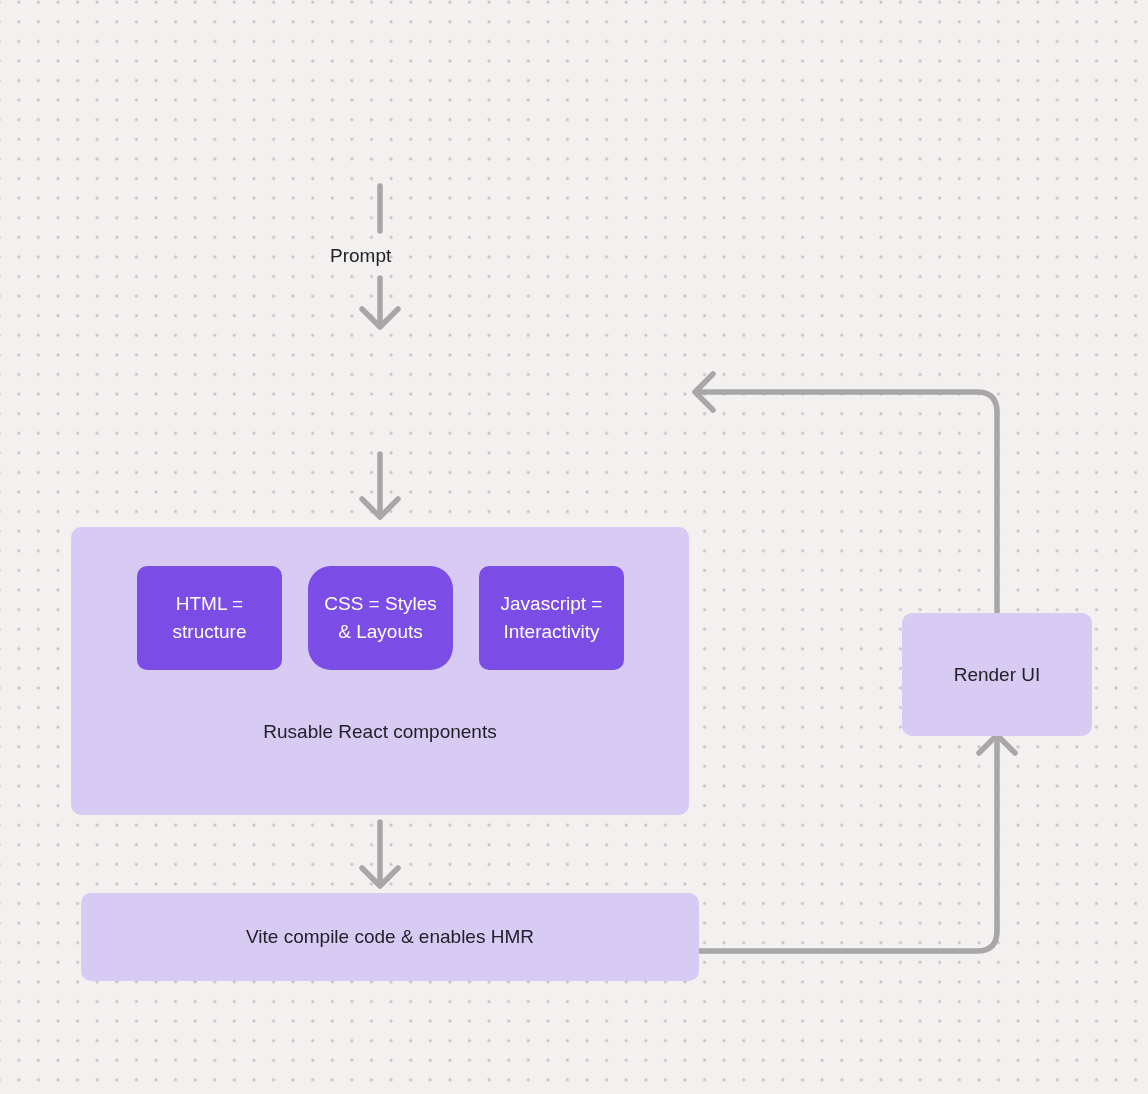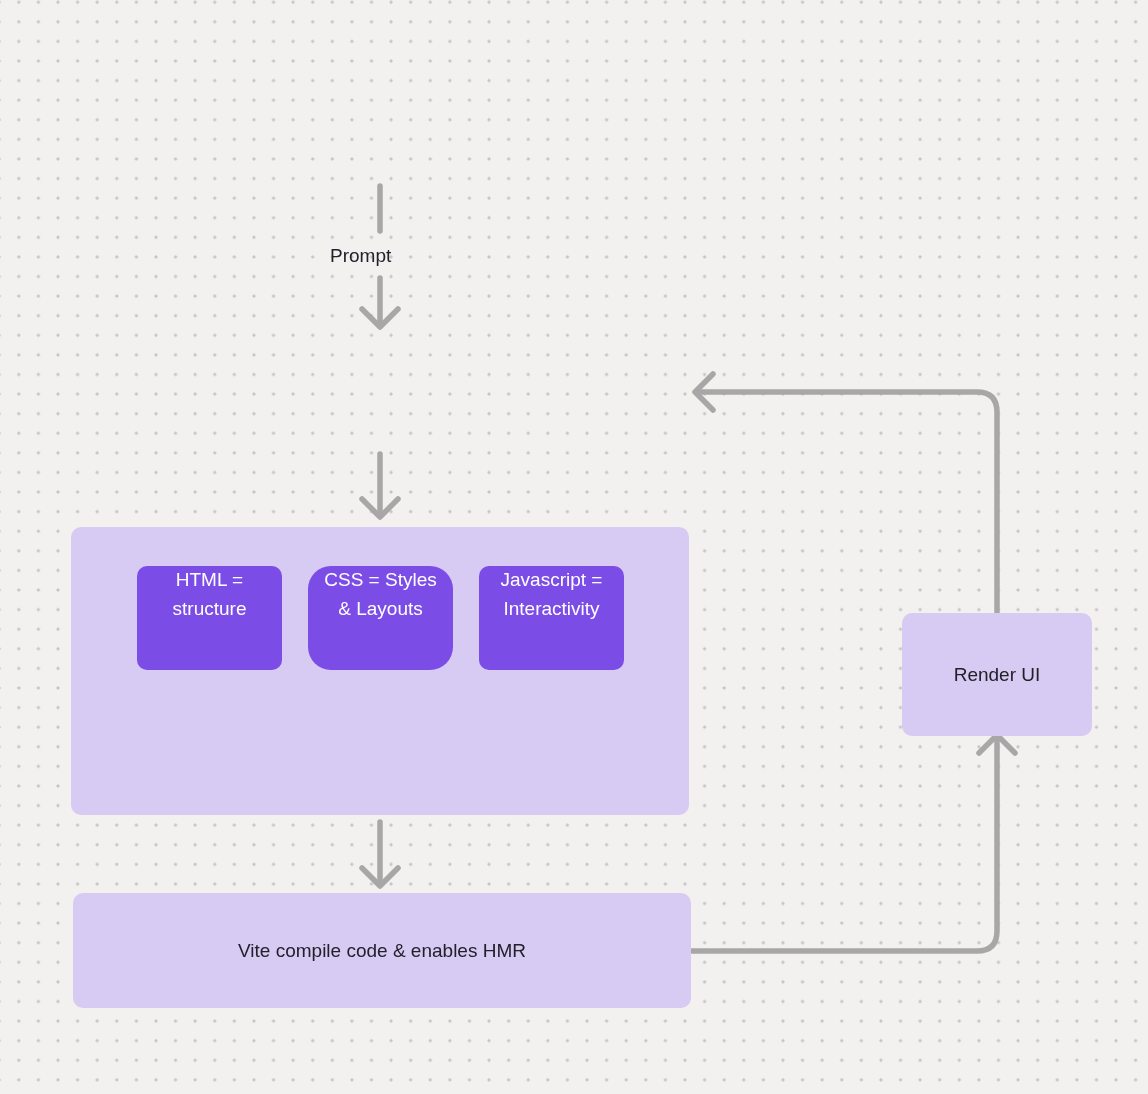--- a/index.html
+++ b/index.html
@@ -47,37 +47,37 @@
     align-items: center;
     justify-content: center;
     color: var(--node-text-dark);
     font-size: 19px;
     line-height: 1.35;
     text-align: center;
   }
   .node-user        { left: 71px;  top: 64px;  width: 618px; height: 114px; }
   .node-webapp      { left: 71px;  top: 333px; width: 618px; height: 115px; }
   .node-group       { left: 71px;  top: 527px; width: 618px; height: 288px; display: block; }
-  .node-vite        { left: 73px;  top: 893px; width: 618px; height: 115px; }
+  .node-vite        { left: 81px;  top: 893px; width: 618px; height: 88px; }
   .node-render-ui   { left: 902px; top: 613px; width: 190px; height: 123px; }
   .chip {
     position: absolute;
     top: 39px;
     width: 145px;
     height: 104px;
     background: var(--node-fill-accent);
     border-radius: 10px;
     color: var(--node-text-light);
     font-size: 19px;
     font-weight: 500;
     line-height: 1.5;
     display: flex;
     flex-direction: column;
     align-items: center;
-    justify-content: flex-start;
+    justify-content: center;
     text-align: center;
   }
   .chip-html { left: 66px; }
   .chip-css  { left: 237px; border-radius: 23px; }
   .chip-js   { left: 408px; }
   .group-label {
     position: absolute;
     left: 0;
     top: 192px;
     width: 100%;
@@ -129,20 +129,21 @@
       <div>structure</div>
     </div>
     <div class="chip chip-css">
       <div>CSS = Styles</div>
       <div>&amp; Layouts</div>
     </div>
     <div class="chip chip-js">
       <div>Javascript =</div>
       <div>Interactivity</div>
     </div>
+    <div class="group-label">Rusable React components</div>
   </div>
 
   <div class="node node-vite">
     <span>Vite compile code &amp; enables HMR</span>
   </div>
 
   <div class="node node-render-ui">
     <span>Render UI</span>
   </div>
 

